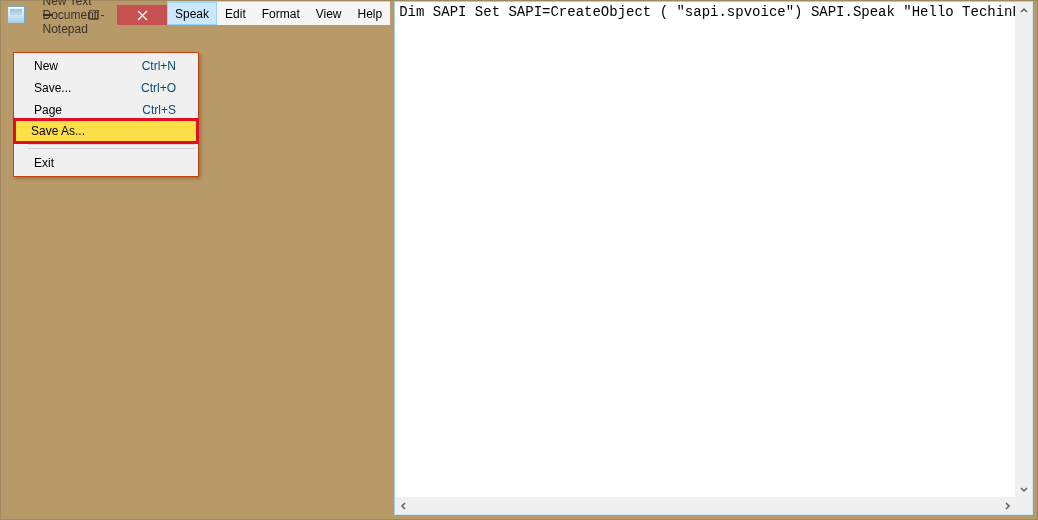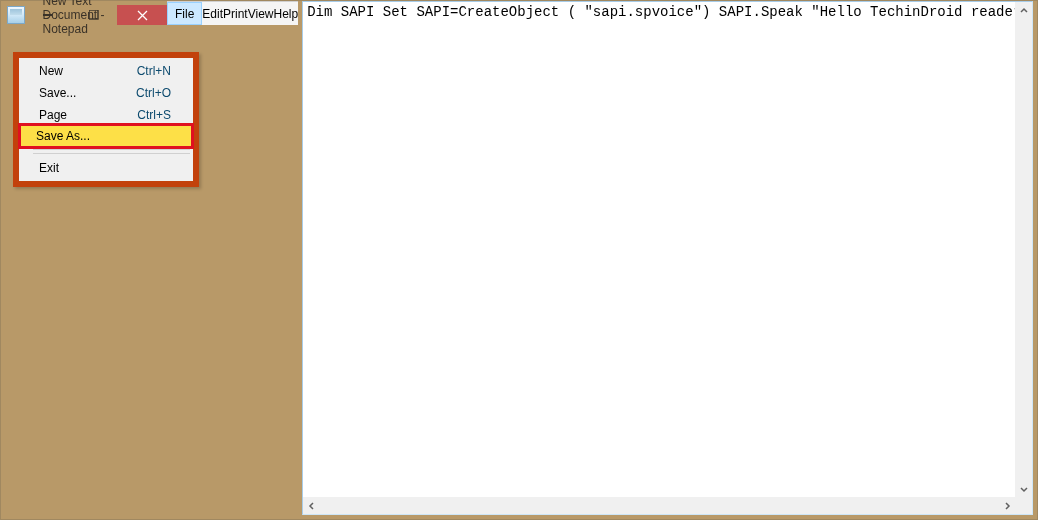--- a/index.html
+++ b/index.html
@@ -64,21 +64,21 @@
     
     .menubar {
       height: 24px;
       background: #f5f5f5;
       border-top: 1px solid #d0d0d0;
       display: flex;
       align-items: stretch;
       font-size: 12px;
     }
     .menu-item {
-      padding: 0 0;
+      padding: 0 8px;
       display: flex;
       align-items: center;
       color: #000;
     }
     .menu-item.open {
       background: #cce8ff;
       border: 1px solid #99d1ff;
       padding: 0 7px;
     }
     
@@ -139,21 +139,21 @@
       font-size: 10px;
     }
     .sb-track { flex: 1; }
     
     .dropdown {
       position: absolute;
       top: 52px;
       left: 13px;
       width: 186px;
       background: #f0f0f0;
-      border: 6px solid #c2410c;
+      border: 1px solid #c2410c;
       box-shadow: 2px 2px 3px rgba(0,0,0,0.2);
       font-size: 12px;
       padding: 2px;
     }
     .dd-item {
       display: flex;
       align-items: center;
       height: 22px;
       padding: 0 20px 0 18px;
     }
@@ -196,27 +196,27 @@
       <div class="win-btn close">
         <svg width="11" height="11" viewBox="0 0 11 11">
             <path d="M1 1 L10 10 M10 1 L1 10" stroke="#fff" stroke-width="1.3"></path>
           </svg>
       </div>
     </div>
   </div>
 
   <div class="menubar">
     <div class="menu-item open">
-        <span>File</span>
+        <span>Speak</span>
       </div>
     <div class="menu-item">
         <span>Edit</span>
       </div>
     <div class="menu-item">
-        <span>Print</span>
+        <span>Format</span>
       </div>
     <div class="menu-item">
         <span>View</span>
       </div>
     <div class="menu-item">
         <span>Help</span>
       </div>
   </div>
 
   <div class="client">

